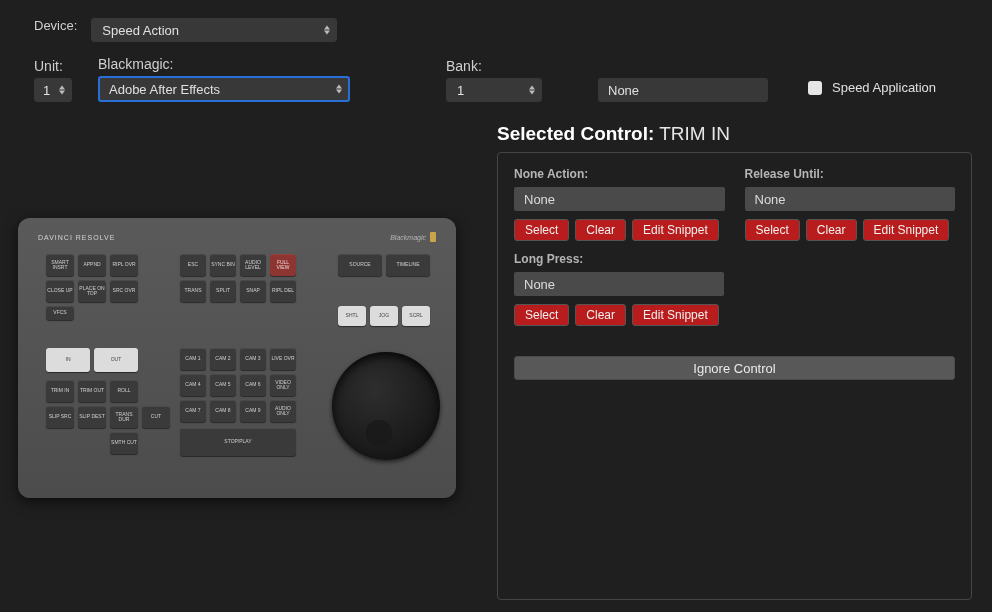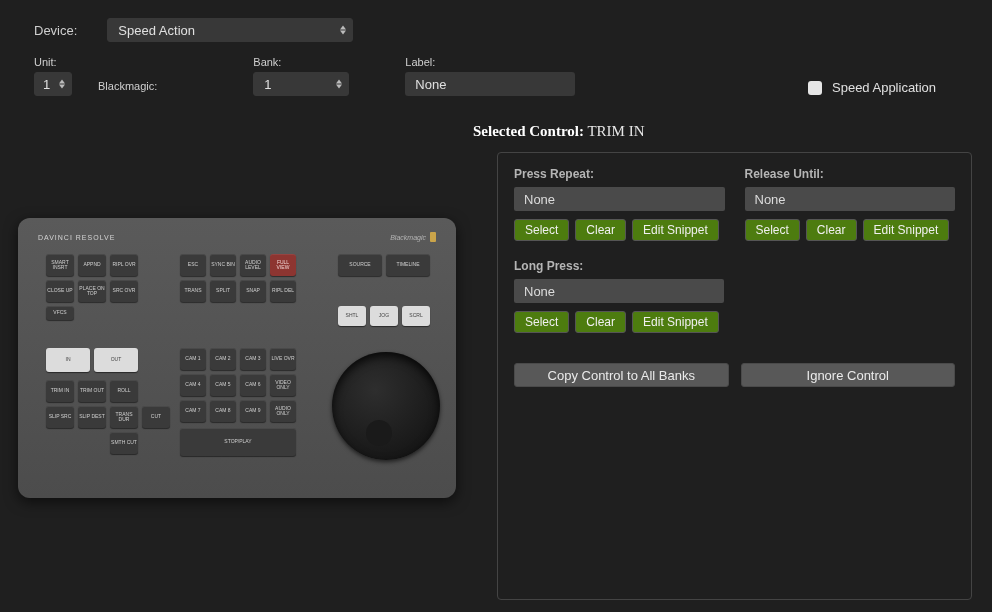--- a/index.html
+++ b/index.html
@@ -6,25 +6,25 @@
 body {
   background: #1f1f1f;
   color: #c0c0c0;
   font-family: -apple-system, "Helvetica Neue", Arial, sans-serif;
   font-size: 13px;
   width: 992px;
   height: 612px;
   overflow: hidden;
   position: relative;
 }
-.row { display: flex; align-items: center; gap: 30px; }
+.row { display: flex; gap: 14px; }
 .toprow1 { position: absolute; left: 34px; top: 18px; }
 .toprow2 { position: absolute; left: 34px; top: 56px; }
 .lbl { color: #cfcfcf; font-size: 13px; }
-.lbl-sub { font-size: 11px; color:#cfcfcf; margin-bottom:4px; }
+.lbl-sub { font-size: 14px; color:#cfcfcf; margin-bottom:4px; }
 .field-group { display:flex; flex-direction:column; }
 .select {
   background: #383838;
   border: 1px solid #383838;
   color: #e0e0e0;
   height: 24px;
   padding: 0 26px 0 10px;
   font-size: 13px;
   display: inline-flex;
   align-items: center;
@@ -54,44 +54,44 @@
   font-size: 13px;
 }
 .checkbox {
   width:14px; height:14px; border-radius:3px; background:#e6e6e6;
   display:inline-block; flex:0 0 14px;
 }
 .ignore-wrap { position:absolute; left:808px; top:80px; display:flex; align-items:center; gap:10px; color:#e0e0e0; }
 
 
 .sel-ctrl-header {
-  position:absolute; left:473px; top:123px;
-  font-size:15px; color:#e6e6e6;font-family:Liberation Serif, serif;
+  position:absolute; left:497px; top:123px;
+  font-size:19px; color:#e6e6e6;
 }
 .sel-ctrl-header b { font-weight:600; color:#fff; }
 .panel {
   position:absolute; left:497px; top:152px; width:475px; height:448px;
   border: 1px solid #444; border-radius:4px; padding:14px 16px;
 }
 .panel-cols { display:flex; gap:20px; }
 .panel-col { flex:1; }
 .panel-sub { font-size:12px; color:#b5b5b5; font-weight:600; margin-bottom:6px; }
 .none-field {
   background:#4a4a4a; height:24px; border-radius:2px; color:#dcdcdc;
   display:flex; align-items:center; padding:0 10px; font-size:13px; margin-bottom:8px;
 }
 .btn-row { display:flex; gap:6px; }
 .btn {
-  background:#4d7c0f; color:#f0f0f0; font-size:12px; height:22px;
+  background:#b91c1c; color:#f0f0f0; font-size:12px; height:22px;
   padding:0 10px; border-radius:3px; display:inline-flex; align-items:center;
   border:1px solid #555;
 }
 .repeat-row { display:flex; align-items:center; gap:10px; margin-top:16px; color:#d8d8d8; font-size:12px;}
 .chk2 { width:14px; height:14px; border-radius:3px; background:#b8b8b8; border:1px solid #888;}
-.long-block { margin-top:18px; }
+.long-block { margin-top:11px; }
 .wide-btns { display:flex; gap:12px; margin-top:30px;}
 .wide-btn {
   flex:1; background:#585858; color:#eaeaea; height:24px; border-radius:3px;
   display:flex; align-items:center; justify-content:center; font-size:13px;
   border:1px solid #4a4a4a;
 }
 
 
 .device {
   position:absolute; left:18px; top:218px; width:438px; height:280px;
@@ -137,49 +137,52 @@
 <div class="toprow2 row" style="align-items:flex-end; gap:24px;">
   <div class="field-group" style="width:40px">
     <span class="lbl-sub">Unit:</span>
     <div class="select" style="width:38px; padding-left:8px;">
       <span>1</span>
       <span class="chev"></span>
     </div>
   </div>
   <div class="field-group">
     <span class="lbl-sub">Blackmagic:</span>
+    <div class="select focused" style="width:252px">
+      <span>Adobe After Effects</span>
+      <span class="chev"></span>
+    </div>
   </div>
   <div class="field-group" style="margin-left:72px;">
     <span class="lbl-sub">Bank:</span>
     <div class="select" style="width:96px">
       <span>1</span>
       <span class="chev"></span>
     </div>
   </div>
   <div class="field-group" style="margin-left:32px;">
-    <span class="lbl-sub">Label:</span>
     <div class="textin" style="width:170px;">
       <span>None</span>
     </div>
   </div>
 </div>
 
 <div class="ignore-wrap">
   <span class="checkbox"></span>
   <span>Speed Application</span>
 </div>
 
 <div class="sel-ctrl-header">
   <b>Selected Control:</b> <span>TRIM IN</span>
 </div>
 
 <div class="panel">
   <div class="panel-cols">
     <div class="panel-col">
-      <div class="panel-sub">Press Repeat:</div>
+      <div class="panel-sub">None Action:</div>
       <div class="none-field">
           <span>None</span>
         </div>
       <div class="btn-row">
         <div class="btn">Select</div>
         <div class="btn">Clear</div>
         <div class="btn">Edit Snippet</div>
       </div>
     </div>
     <div class="panel-col">
@@ -202,21 +205,20 @@
         <span>None</span>
       </div>
     <div class="btn-row">
       <div class="btn">Select</div>
       <div class="btn">Clear</div>
       <div class="btn">Edit Snippet</div>
     </div>
   </div>
 
   <div class="wide-btns">
-    <div class="wide-btn">Copy Control to All Banks</div>
     <div class="wide-btn">Ignore Control</div>
   </div>
 </div>
 
 <div class="device">
   <div class="device-top">
     <span class="brand">DAVINCI RESOLVE</span>
     <span class="bm">
         <span>Blackmagic</span>
         <span class="usb"></span>

